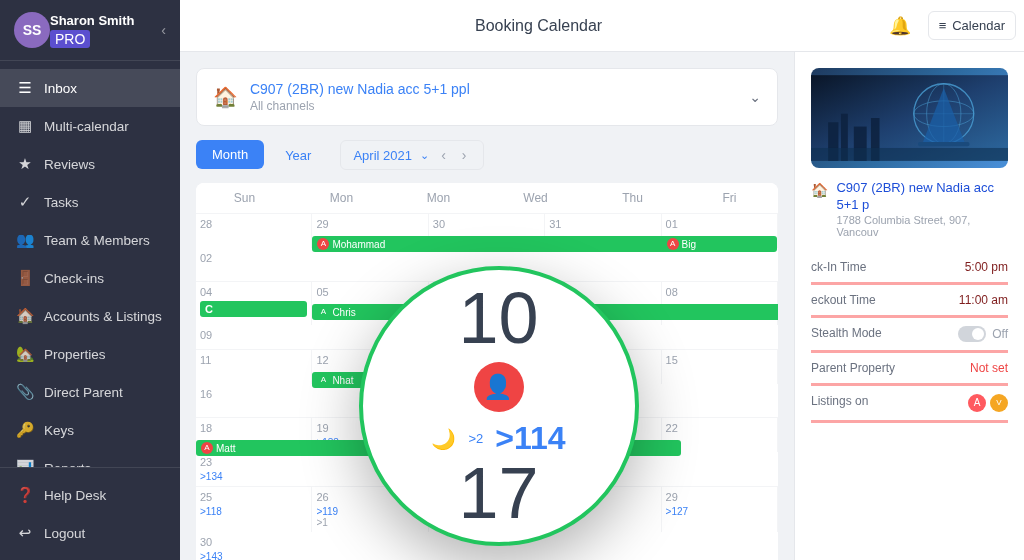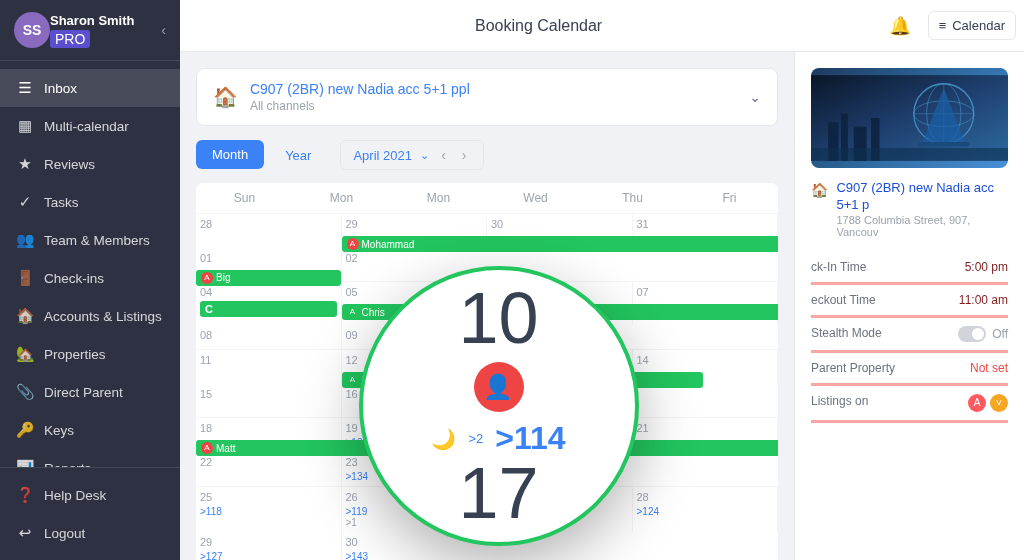--- a/index.html
+++ b/index.html
@@ -49,21 +49,21 @@
     .view-btn.active { background: #3b82f6; color: white; }
     .view-btn.inactive { background: transparent; color: #3b82f6; border: 1px solid transparent; }
     .month-selector { display: flex; align-items: center; gap: 8px; margin-left: 8px; border: 1px solid #e5e7eb; border-radius: 6px; padding: 6px 12px; }
     .month-label { font-size: 13px; color: #3b82f6; font-weight: 500; }
     .month-arrow { color: #9ca3af; cursor: pointer; font-size: 14px; padding: 0 4px; }
 
     
     .calendar-grid { background: white; border-radius: 8px; overflow: hidden; }
     .calendar-header { display: grid; grid-template-columns: repeat(6, 1fr); background: white; }
     .cal-day-header { text-align: center; padding: 8px 16px; font-size: 12px; color: #9ca3af; font-weight: 500; border-bottom: 1px solid #f3f4f6; }
-    .cal-week { display: grid; grid-template-columns: repeat(4, 1fr); border-bottom: 1px solid #f3f4f6; min-height: 68px; }
+    .cal-week { display: grid; grid-template-columns: repeat(5, 1fr); border-bottom: 1px solid #f3f4f6; min-height: 68px; }
     .cal-cell { border-right: 1px solid #f3f4f6; padding: 4px; position: relative; font-size: 11px; }
     .cal-cell:last-child { border-right: none; }
     .cal-date { font-size: 11px; color: #9ca3af; margin-bottom: 3px; }
     .booking-bar { border-radius: 3px; padding: 2px 5px; font-size: 10px; color: white; margin-bottom: 2px; white-space: nowrap; overflow: hidden; text-overflow: ellipsis; display: flex; align-items: center; gap: 3px; }
     .booking-green { background: #22c55e; }
     .price-link { color: #3b82f6; font-size: 10px; cursor: pointer; }
 
     
     .overlay-circle { position: absolute; top: 50%; left: 50%; transform: translate(-50%, -50%); width: 280px; height: 280px; border-radius: 50%; background: white; border: 4px solid #22c55e; display: flex; flex-direction: column; align-items: center; justify-content: center; z-index: 100; box-shadow: 0 20px 60px rgba(0,0,0,0.3); pointer-events: none; }
     .overlay-top-num { font-size: 72px; font-weight: 300; color: #374151; line-height: 1; }

